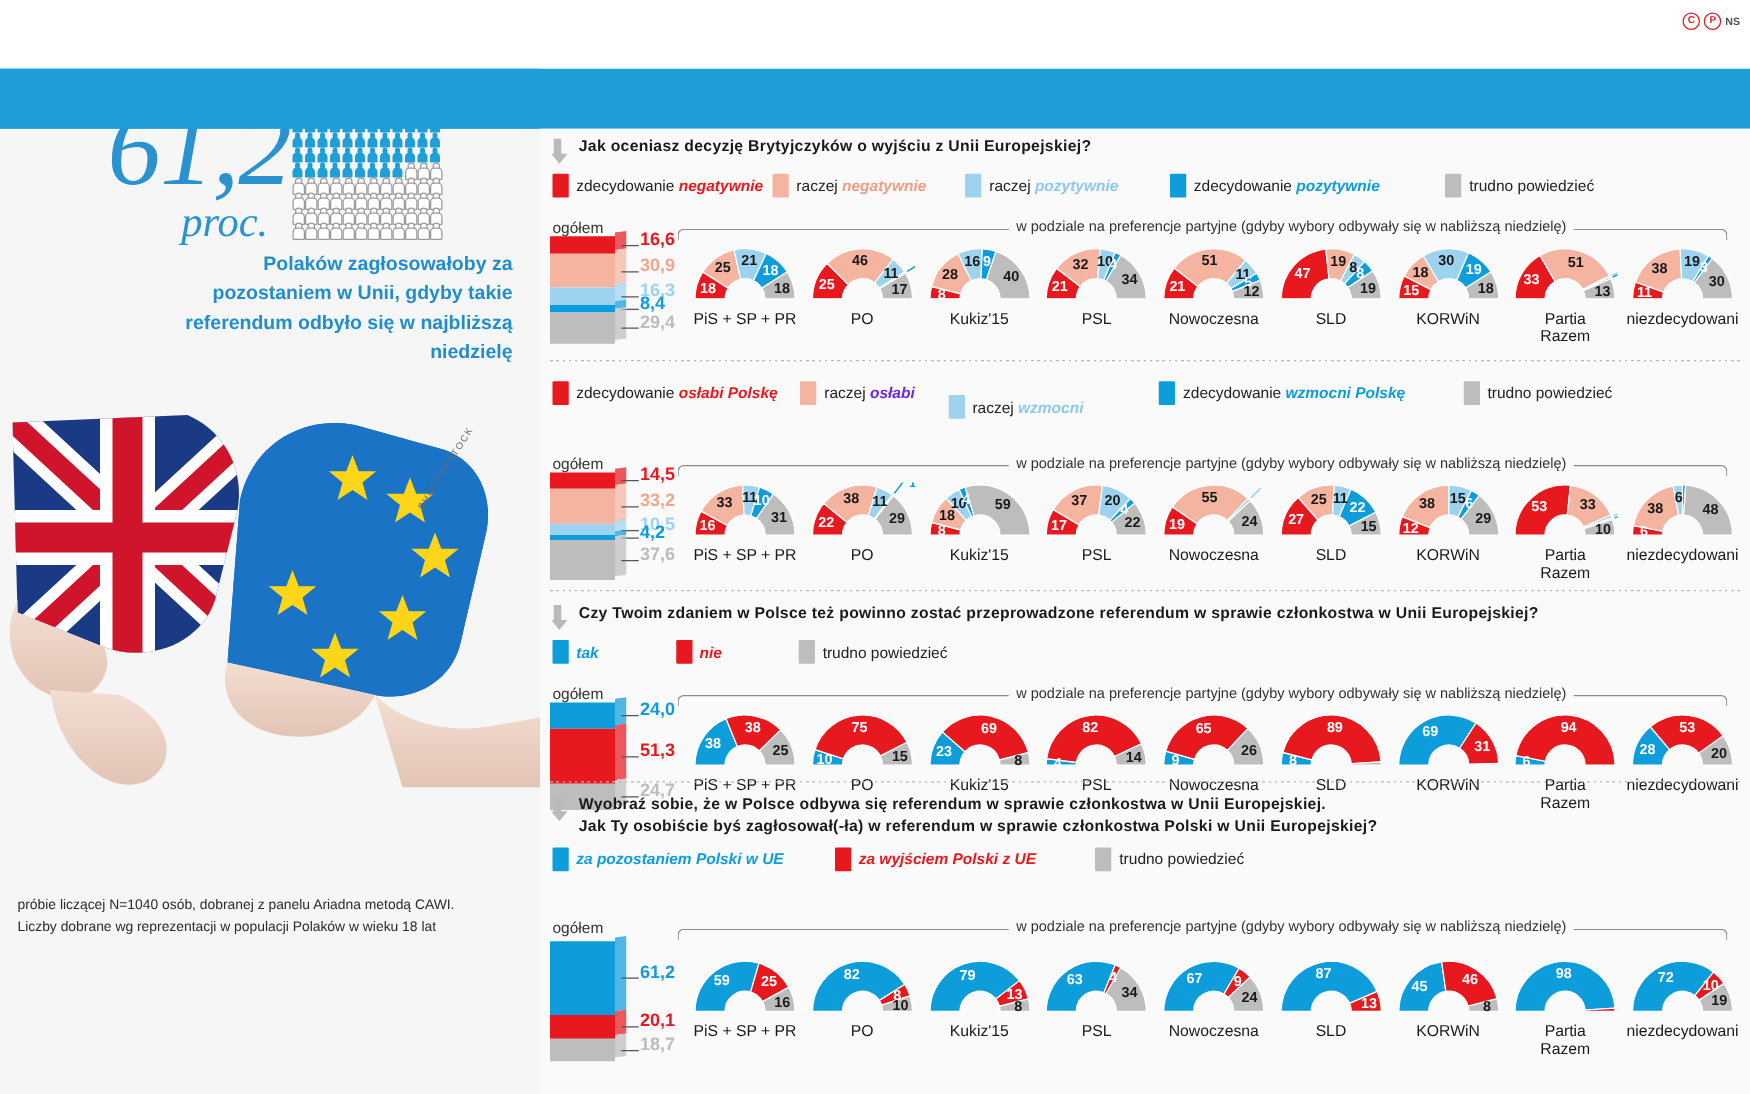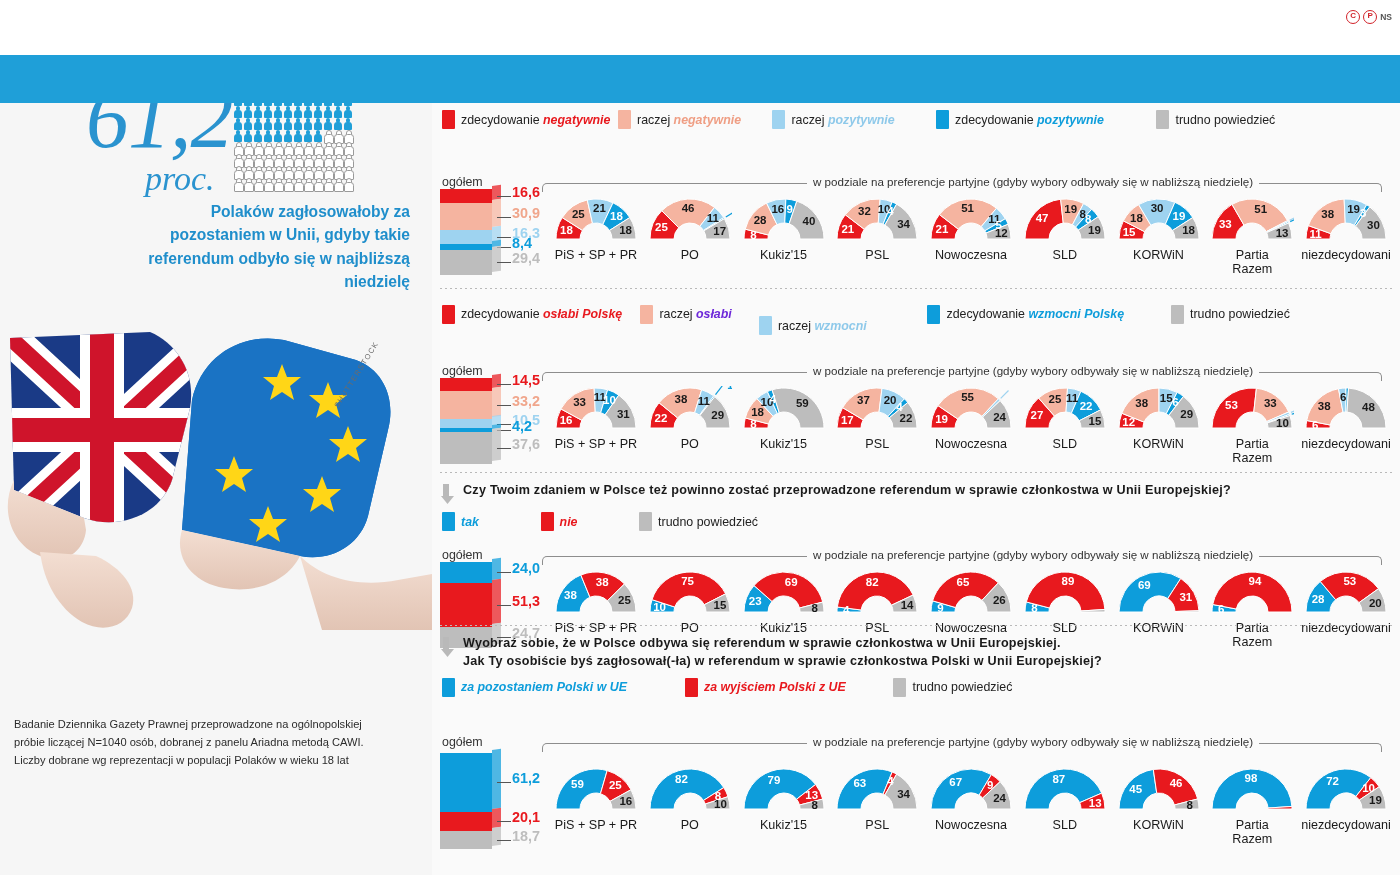--- a/index.html
+++ b/index.html
@@ -709,29 +709,34 @@
 
         <path d="M128 226 C150 248 186 258 226 250 L260 244 L260 300 L150 300 Z" fill="url(#skin)"></path>
         <path d="M10 200 C2 226 18 252 52 258 C86 264 116 250 128 226 Z" fill="url(#skin)"></path>
       </g>
       <rect x="0" y="300" width="432" height="30" fill="#f6f6f6"></rect>
     </svg>
   </div>
   <div class="shutter">SHUTTERSTOCK</div>
 
   <div class="footnote" id="footnote">
-      <div>Badanie Dziennika  Gazety Prawnej przeprowadzone  na ogólnopolskiej</div>
       <div>próbie liczącej   N=1040 osób,   dobranej z panelu  Ariadna metodą CAWI.</div>
       <div>Liczby dobrane wg  reprezentacji w populacji  Polaków w wieku 18 lat</div>
     </div>
 
   <div class="topband"></div>
 
   <div class="right" id="right">
       <div class="section" style="top: 0px; height: 183px;">
+        <div class="qhead" style="margin-top: 6px;">
+          <svg class="arrowdown" viewBox="0 0 17 22">
+            <path d="M3 1 L9 1 L9 13 L14 13 L7.5 21 L1 13 L3 13 Z" fill="#b9b9b9"></path>
+          </svg>
+          <div class="qtext">Jak oceniasz decyzję Brytyjczyków o wyjściu z Unii Europejskiej?</div>
+        </div>
         <div class="legend">
           <div class="lg" style="margin-left: 0px;">
             <span class="swatch" style="background:#e8191e"></span>
             <span class="lgt">zdecydowanie <span class="em" style="color:#e8191e">negatywnie</span></span>
           </div>
           <div class="lg" style="margin-left: 7.65px;">
             <span class="swatch" style="background:#f5b4a0"></span>
             <span class="lgt">raczej <span class="em" style="color:#ef9e84">negatywnie</span></span>
           </div>
           <div class="lg" style="margin-left: 31.35px;">
@@ -1310,21 +1315,21 @@
           <svg class="arrowdown" viewBox="0 0 17 22">
             <path d="M3 1 L9 1 L9 13 L14 13 L7.5 21 L1 13 L3 13 Z" fill="#b9b9b9"></path>
           </svg>
           <div class="qtext">Wyobraź sobie, że w Polsce odbywa się referendum w sprawie członkostwa w Unii Europejskiej.<br>Jak Ty osobiście byś zagłosował(-ła) w referendum w sprawie członkostwa Polski w Unii Europejskiej?</div>
         </div>
         <div class="legend">
           <div class="lg" style="margin-left: 0px;">
             <span class="swatch" style="background:#0d9ddb"></span>
             <span class="lgt"><span class="em" style="color:#0d9ddb">za pozostaniem Polski w UE</span></span>
           </div>
-          <div class="lg" style="margin-left: 58px;">
+          <div class="lg" style="margin-left: 41px;">
             <span class="swatch" style="background:#e8191e"></span>
             <span class="lgt"><span class="em" style="color:#e8191e">za wyjściem Polski z UE</span></span>
           </div>
           <div class="lg" style="margin-left: 47.65px;">
             <span class="swatch" style="background:#bdbdbd"></span>
             <span class="lgt">trudno powiedzieć</span>
           </div>
         </div>
         <div class="ogolem-label" style="left: 10px; top: 112px;">ogółem</div>
         <div class="bracket-wrap" style="left: 110px; top: 116px; width: 840px; height: 12px;">

